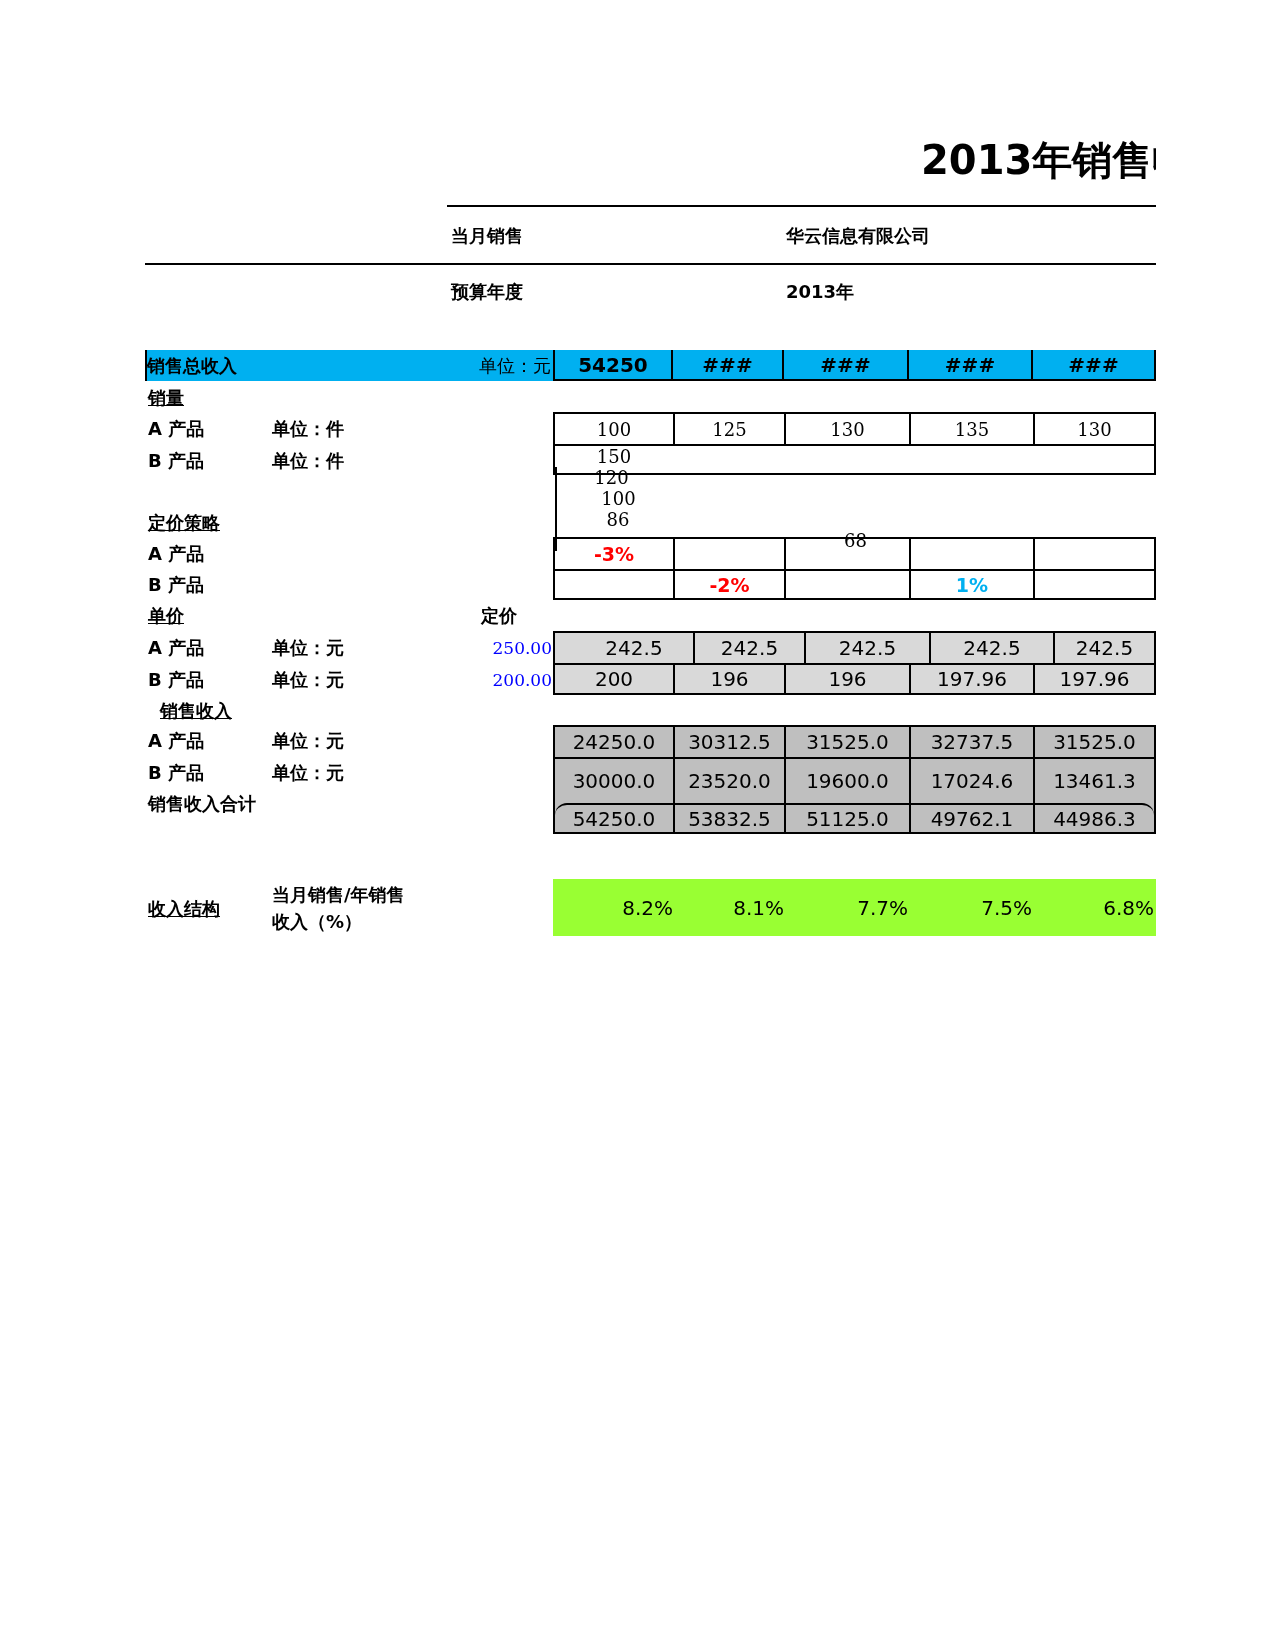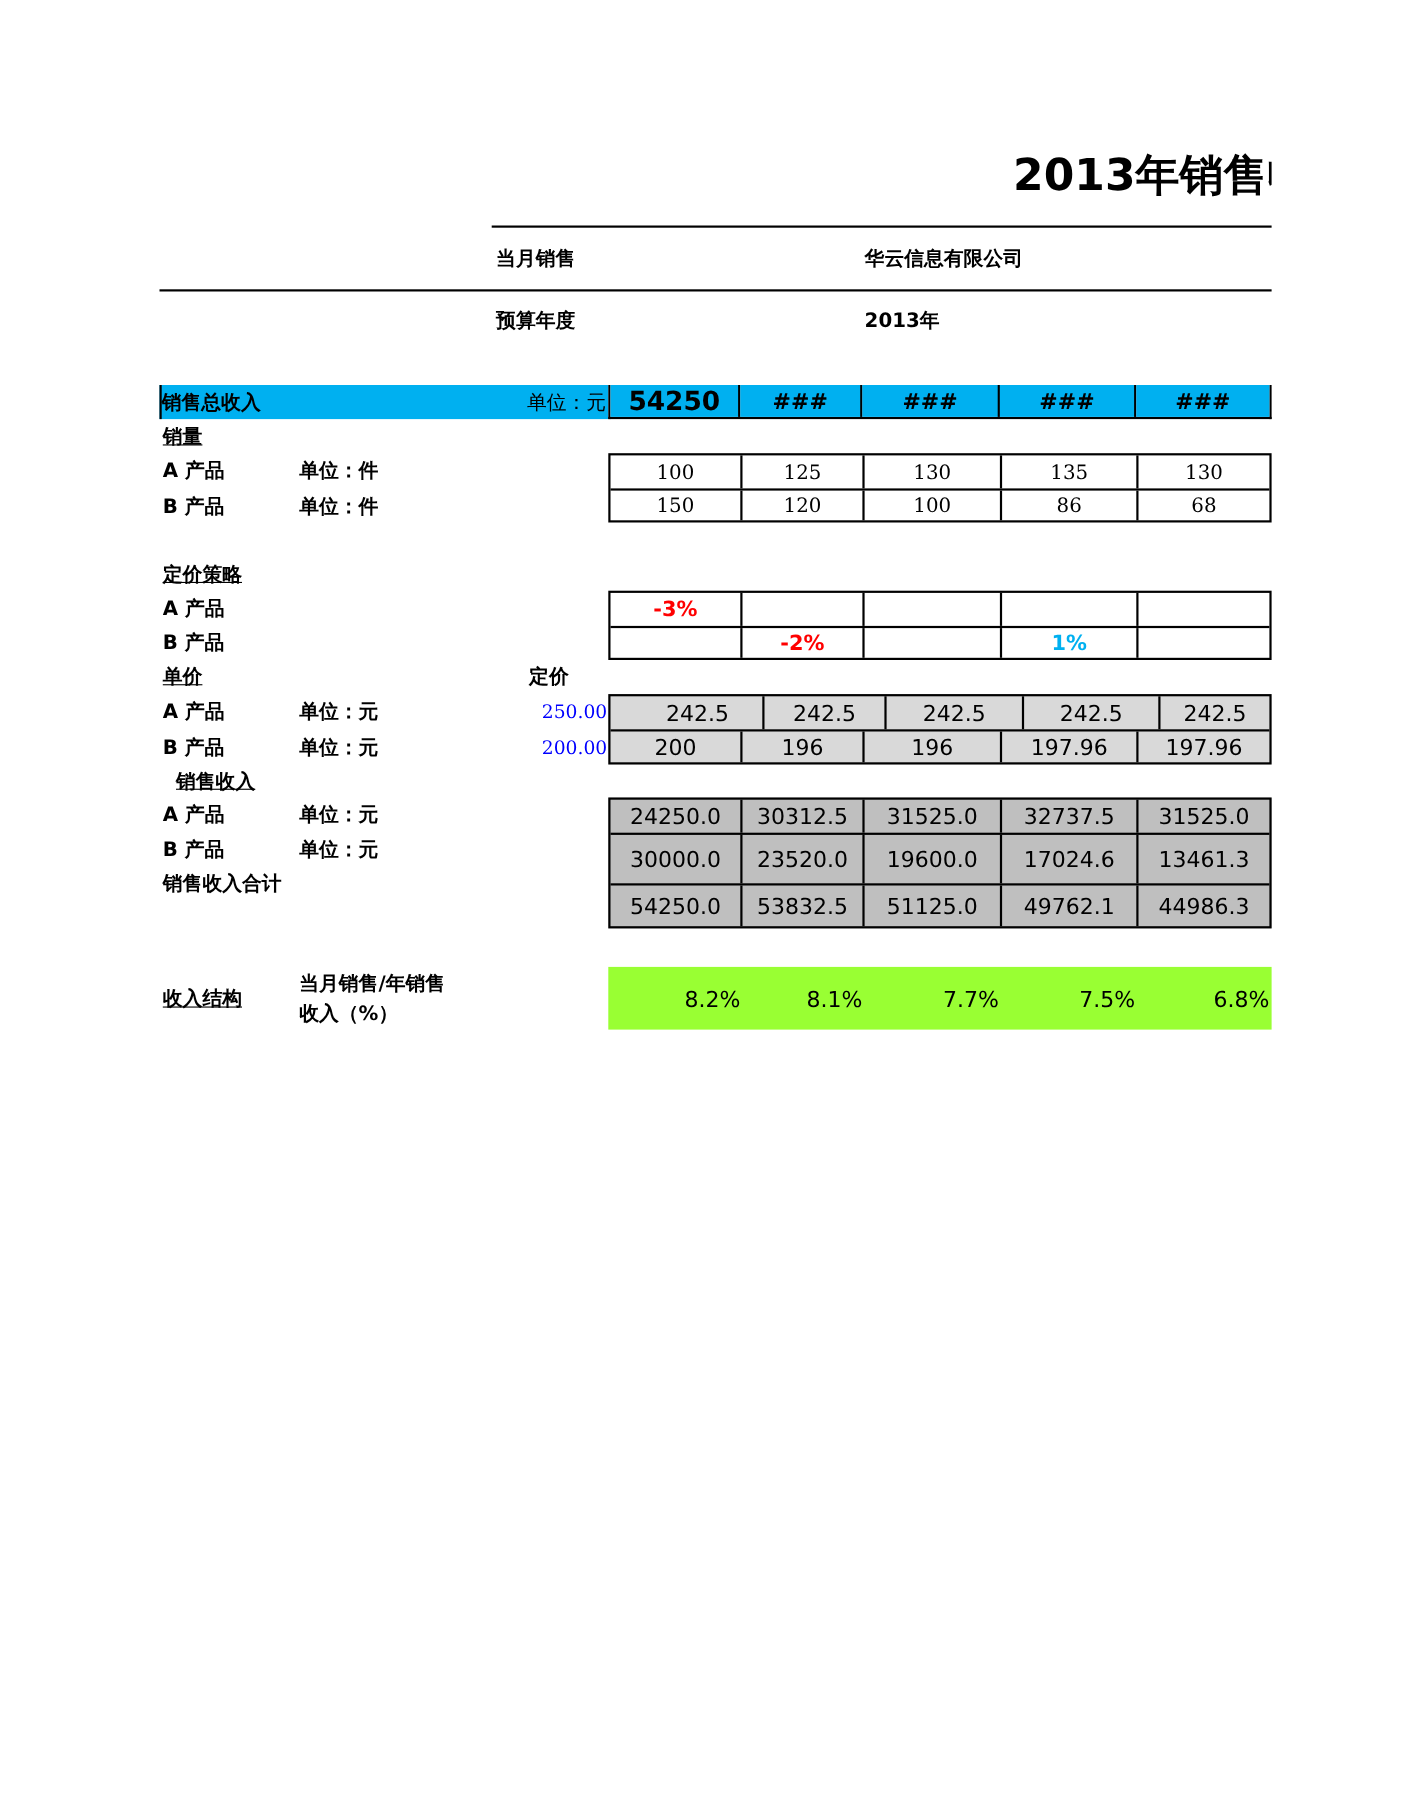--- a/index.html
+++ b/index.html
@@ -45,21 +45,21 @@
 <div class="abs lbl" style="left:451px; top:280px;">预算年度</div>
 <div class="abs lbl" style="left:786px; top:280px;">2013年</div>
 
 <div class="hdr">
   <div class="hdr-row" style="top:32px; height:31px; width:1011px;">
     <div class="cell blue" style="width:408px; border-left:2px solid #000; justify-content:space-between; padding:0 2px 0 0; box-sizing:border-box;">
       <span style="font-weight:bold; font-size:18px;">销售总收入</span>
       <span style="font-size:18px;">单位：元</span>
     </div>
     <div style="display:flex; flex:1; border:2px solid #000; border-top:none; box-sizing:border-box;">
-      <div class="cell blue w1" style="border-right:2px solid #000; font-weight:bold; font-size:24px;">54250</div>
+      <div class="cell blue w1" style="border-right:2px solid #000; font-weight:bold; font-size:20px;">54250</div>
       <div class="cell blue w2" style="border-right:2px solid #000; font-weight:bold; font-size:20px;">###</div>
       <div class="cell blue w3" style="border-right:2px solid #000; font-weight:bold; font-size:20px;">###</div>
       <div class="cell blue w4" style="border-right:2px solid #000; font-weight:bold; font-size:20px;">###</div>
       <div class="cell blue" style="flex:1; font-weight:bold; font-size:20px;">###</div>
     </div>
   </div>
 </div>
 
 <div class="abs lbl-u" style="left:148px; top:386px;">销量</div>
 <div class="abs lbl" style="left:148px; top:417px;">A 产品</div>
@@ -68,21 +68,21 @@
 <div class="abs lbl" style="left:272px; top:449px;">单位：件</div>
 
 <div class="grid" style="top:412px;">
   <div class="r" style="height:30px;">
     <div class="c w1 serif">100</div>
     <div class="c w2 serif">125</div>
     <div class="c w3 serif">130</div>
     <div class="c w4 serif">135</div>
     <div class="c serif" style="flex:1;">130</div>
   </div>
-  <div class="r" style="height:29px;">
+  <div class="r" style="height:29px;flex-direction:column;">
     <div class="c w1 serif">150</div>
     <div class="c w2 serif">120</div>
     <div class="c w3 serif">100</div>
     <div class="c w4 serif">86</div>
     <div class="c serif" style="flex:1;">68</div>
   </div>
 </div>
 
 <div class="abs lbl-u" style="left:148px; top:511px;">定价策略</div>
 <div class="abs lbl" style="left:148px; top:542px;">A 产品</div>
@@ -146,21 +146,21 @@
     <div class="c w4 mono-ish">32737.5</div>
     <div class="c mono-ish" style="flex:1;">31525.0</div>
   </div>
   <div class="r" style="height:46px;text-align:center;">
     <div class="c w1 mono-ish">30000.0</div>
     <div class="c w2 mono-ish">23520.0</div>
     <div class="c w3 mono-ish">19600.0</div>
     <div class="c w4 mono-ish">17024.6</div>
     <div class="c mono-ish" style="flex:1;">13461.3</div>
   </div>
-  <div class="r" style="height:39px;">
+  <div class="r" style="height:29px;border-radius:12px;">
     <div class="c w1 mono-ish">54250.0</div>
     <div class="c w2 mono-ish">53832.5</div>
     <div class="c w3 mono-ish">51125.0</div>
     <div class="c w4 mono-ish">49762.1</div>
     <div class="c mono-ish" style="flex:1;">44986.3</div>
   </div>
 </div>
 
 <div class="abs lbl-u" style="left:148px; top:897px;">收入结构</div>
 <div class="abs lbl" style="left:272px; top:883px;">当月销售/年销售</div>

